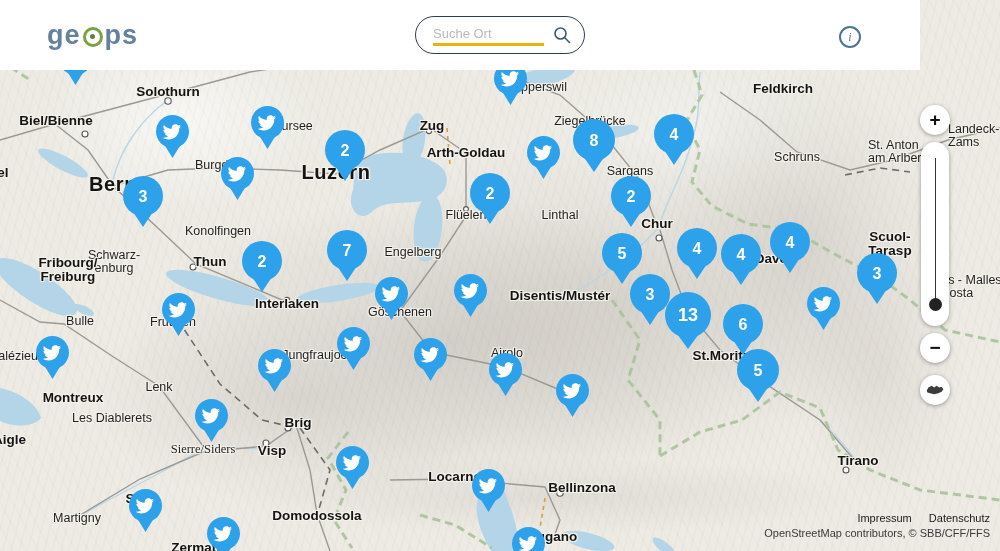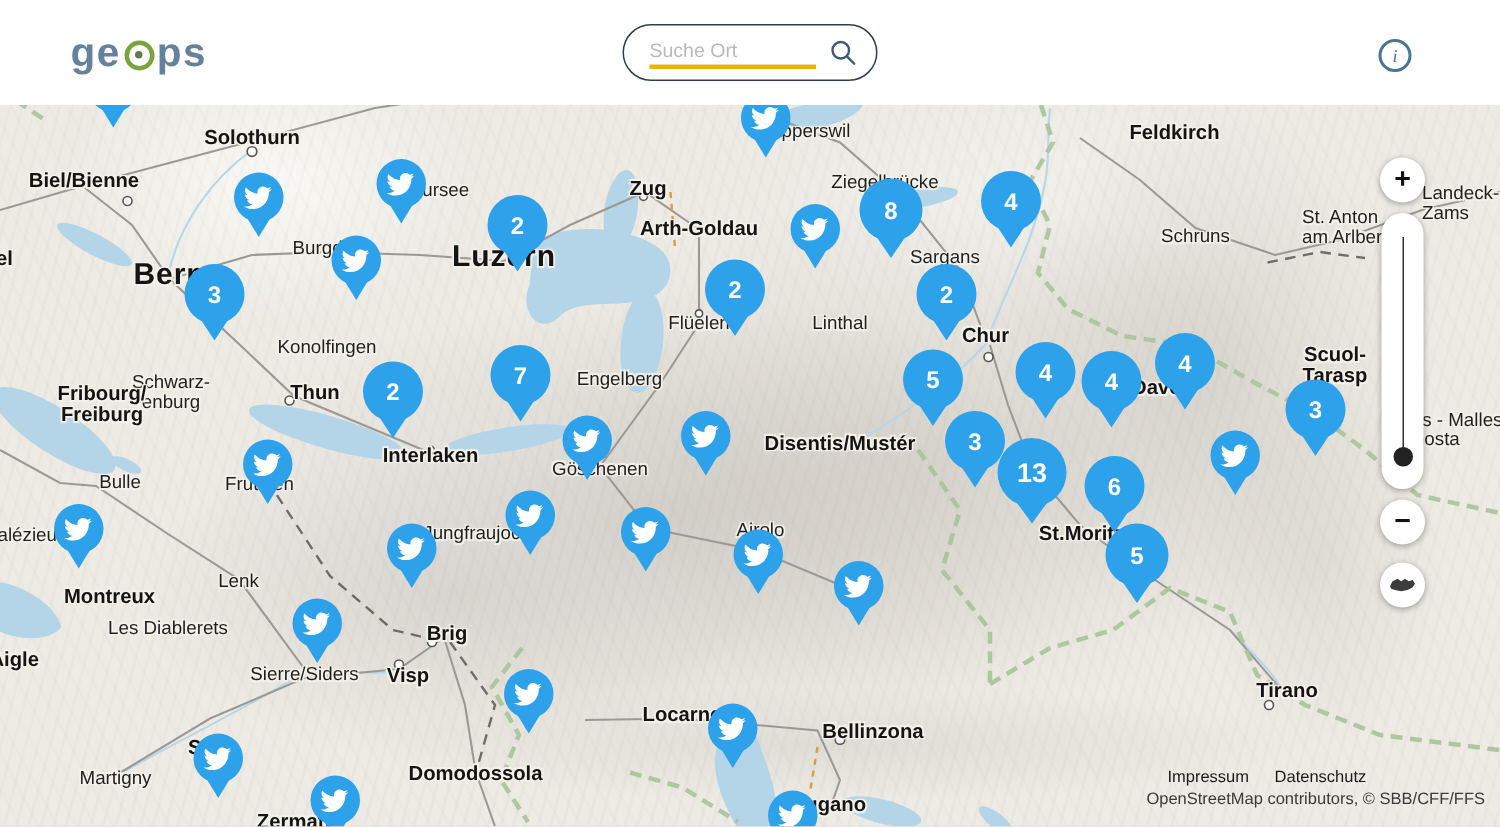--- a/index.html
+++ b/index.html
@@ -38,21 +38,21 @@
   .maplabel.lg{font-size:13.5px;font-weight:700;}
   .maplabel.town{font-size:12.5px;font-weight:400;color:#1f1f1f;}
 
   
   #markers{position:absolute;inset:0;z-index:10;}
   .pin{position:absolute;}
   .pin svg{display:block;}
   .pin text{font-family:"Liberation Sans",sans-serif;}
 
   
-  header{position:absolute;left:0;top:0;width:1000px;height:70px;background:#ffffff;z-index:40;}
+  header{position:absolute;left:0;top:0;width:920px;height:70px;background:#ffffff;z-index:40;}
   .logo{position:absolute;left:47px;top:20px;display:flex;align-items:center;
         font-weight:700;font-size:27px;letter-spacing:1px;color:var(--logo-text,#64819d);cursor:pointer;}
   .lg-o{width:20px;height:20px;border:3px solid var(--logo-green,#7aa33c);border-radius:50%;
         display:inline-flex;align-items:center;justify-content:center;margin:2px 2px 0 2px;}
   .lg-dot{width:5px;height:5px;border-radius:50%;background:#5f7f48;}
   .search{position:absolute;left:415px;top:16px;width:170px;height:38px;border:1px solid #2e3e4c;
           border-radius:19px;background:#fff;display:flex;align-items:center;padding:0 12px 0 17px;}
   .search input{flex:1;border:none;outline:none;font-size:13px;color:#333;min-width:0;
                 border-bottom:3px solid #eab308;padding:2px 0;font-family:"Liberation Sans",sans-serif;}
   .search input::placeholder{color:#b9b9b9;}
@@ -67,21 +67,21 @@
         box-shadow:0 1px 4px rgba(0,0,0,.35);font-size:19px;font-weight:700;color:#111;
         text-align:center;line-height:30px;padding:0;cursor:pointer;font-family:"Liberation Sans",sans-serif;}
   .ztrack{position:relative;width:28px;height:184px;margin:7px 1px;background:#fff;border-radius:14px;
           box-shadow:0 1px 4px rgba(0,0,0,.35);cursor:pointer;}
   .zline{position:absolute;left:13.5px;top:16px;width:1px;height:148px;background:#333;}
   .zknob{position:absolute;left:7.5px;top:156px;width:13px;height:13px;border-radius:50%;background:#222;cursor:grab;}
   .zbtn.minus{margin-top:0;}
   .zbtn.swiss{margin-top:12px;display:flex;align-items:center;justify-content:center;}
 
   
-  .attribution{position:absolute;right:10px;bottom:10px;z-index:30;
+  .attribution{position:absolute;right:10px;bottom:10px;z-index:30;text-align:right;
                font-size:11px;color:#222;line-height:15px;}
   .alink{cursor:pointer;margin-left:14px;color:#1a1a1a;}
   .attr-copy{color:#3a3a3a;}
 </style>
 </head>
 <body>
 
 <div class="app">
 
   <div class="map">
@@ -221,21 +221,21 @@
         </div>
         <div class="maplabel lg" style="left: 73px; top: 398px;">
           <div>Montreux</div>
         </div>
         <div class="maplabel town" style="left: 112px; top: 419px;">
           <div>Les Diablerets</div>
         </div>
         <div class="maplabel lg left" style="left: -7px; top: 440px;">
           <div>Aigle</div>
         </div>
-        <div class="maplabel town" style="left: 203px; top: 450px;">
+        <div class="maplabel town" style="left: 203px; top: 450px; font-family: Liberation Serif, serif;">
           <div>Sierre/Siders</div>
         </div>
         <div class="maplabel lg" style="left: 140px; top: 499px;">
           <div>Sion</div>
         </div>
         <div class="maplabel town" style="left: 77px; top: 519px;">
           <div>Martigny</div>
         </div>
         <div class="maplabel lg" style="left: 196px; top: 548px;">
           <div>Zermatt</div>

